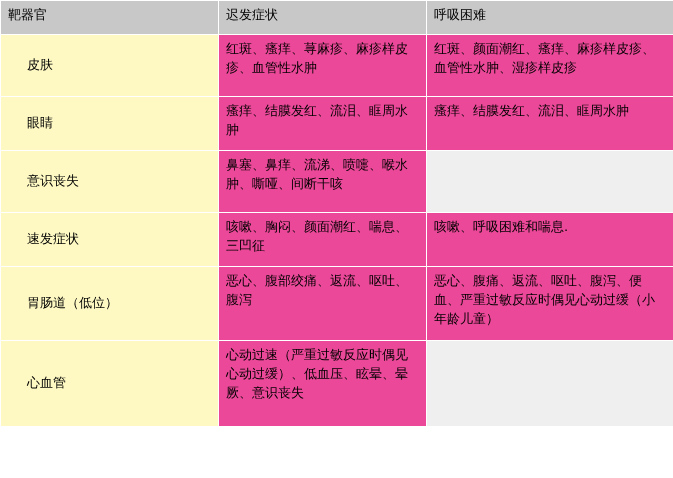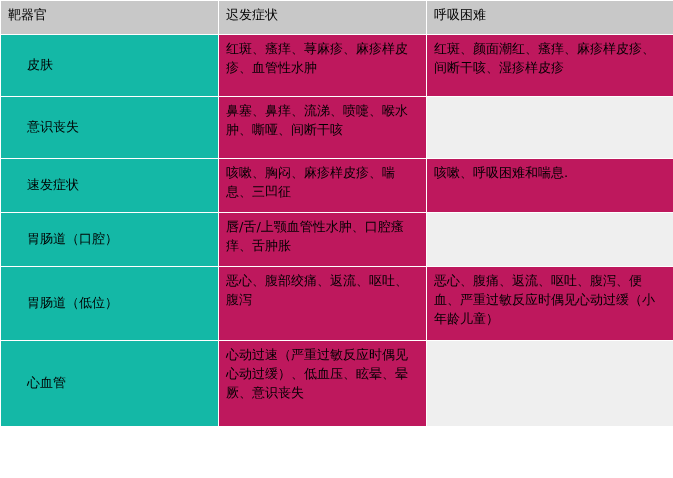--- a/index.html
+++ b/index.html
@@ -35,26 +35,26 @@
 
   thead th {
     background: #c8c8c8;
     font-weight: bold;
     height: 22px;
     vertical-align: middle;
     padding-top: 4px;
     padding-bottom: 4px;
   }
   tbody td.organ-cell {
-    background: #14b8a6;
+    background: #fef9c3;
     vertical-align: middle;
     padding-left: 26px;
   }
   tbody td.sym-cell {
-    background: #be185d;
+    background: #ec4899;
   }
   tbody td.sym-cell.empty {
     background: #efefef;
   }
   tr.r-skin td { height: 50px; }
   tr.r-eye td { height: 42px; }
   tr.r-upper td { height: 50px; }
   tr.r-lower td { height: 42px; }
   tr.r-gi-oral td { height: 42px; }
   tr.r-gi-low td { height: 62px; }
@@ -73,36 +73,36 @@
     <tr>
       <th>靶器官</th>
       <th>迟发症状</th>
       <th>呼吸困难</th>
     </tr>
   </thead>
   <tbody>
     <tr class="r-skin">
       <td class="organ-cell">皮肤</td>
       <td class="sym-cell">红斑、瘙痒、荨麻疹、麻疹样皮疹、血管性水肿</td>
-      <td class="sym-cell">红斑、颜面潮红、瘙痒、麻疹样皮疹、间断干咳、湿疹样皮疹</td>
+      <td class="sym-cell">红斑、颜面潮红、瘙痒、麻疹样皮疹、血管性水肿、湿疹样皮疹</td>
+    </tr>
+    <tr class="r-eye">
+      <td class="organ-cell">眼睛</td>
+      <td class="sym-cell">瘙痒、结膜发红、流泪、眶周水肿</td>
+      <td class="sym-cell">瘙痒、结膜发红、流泪、眶周水肿</td>
     </tr>
     <tr class="r-upper">
       <td class="organ-cell">意识丧失</td>
       <td class="sym-cell">鼻塞、鼻痒、流涕、喷嚏、喉水肿、嘶哑、间断干咳</td>
       <td class="sym-cell empty"></td>
     </tr>
     <tr class="r-lower">
       <td class="organ-cell">速发症状</td>
-      <td class="sym-cell">咳嗽、胸闷、麻疹样皮疹、喘息、三凹征</td>
+      <td class="sym-cell">咳嗽、胸闷、颜面潮红、喘息、三凹征</td>
       <td class="sym-cell">咳嗽、呼吸困难和喘息.</td>
-    </tr>
-    <tr class="r-gi-oral">
-      <td class="organ-cell">胃肠道（口腔）</td>
-      <td class="sym-cell">唇/舌/上颚血管性水肿、口腔瘙痒、舌肿胀</td>
-      <td class="sym-cell empty"></td>
     </tr>
     <tr class="r-gi-low">
       <td class="organ-cell">胃肠道（低位）</td>
       <td class="sym-cell">恶心、腹部绞痛、返流、呕吐、腹泻</td>
       <td class="sym-cell">恶心、腹痛、返流、呕吐、腹泻、便血、严重过敏反应时偶见心动过缓（小年龄儿童）</td>
     </tr>
     <tr class="r-cardio">
       <td class="organ-cell">心血管</td>
       <td class="sym-cell">心动过速（严重过敏反应时偶见心动过缓）、低血压、眩晕、晕厥、意识丧失</td>
       <td class="sym-cell empty"></td>

